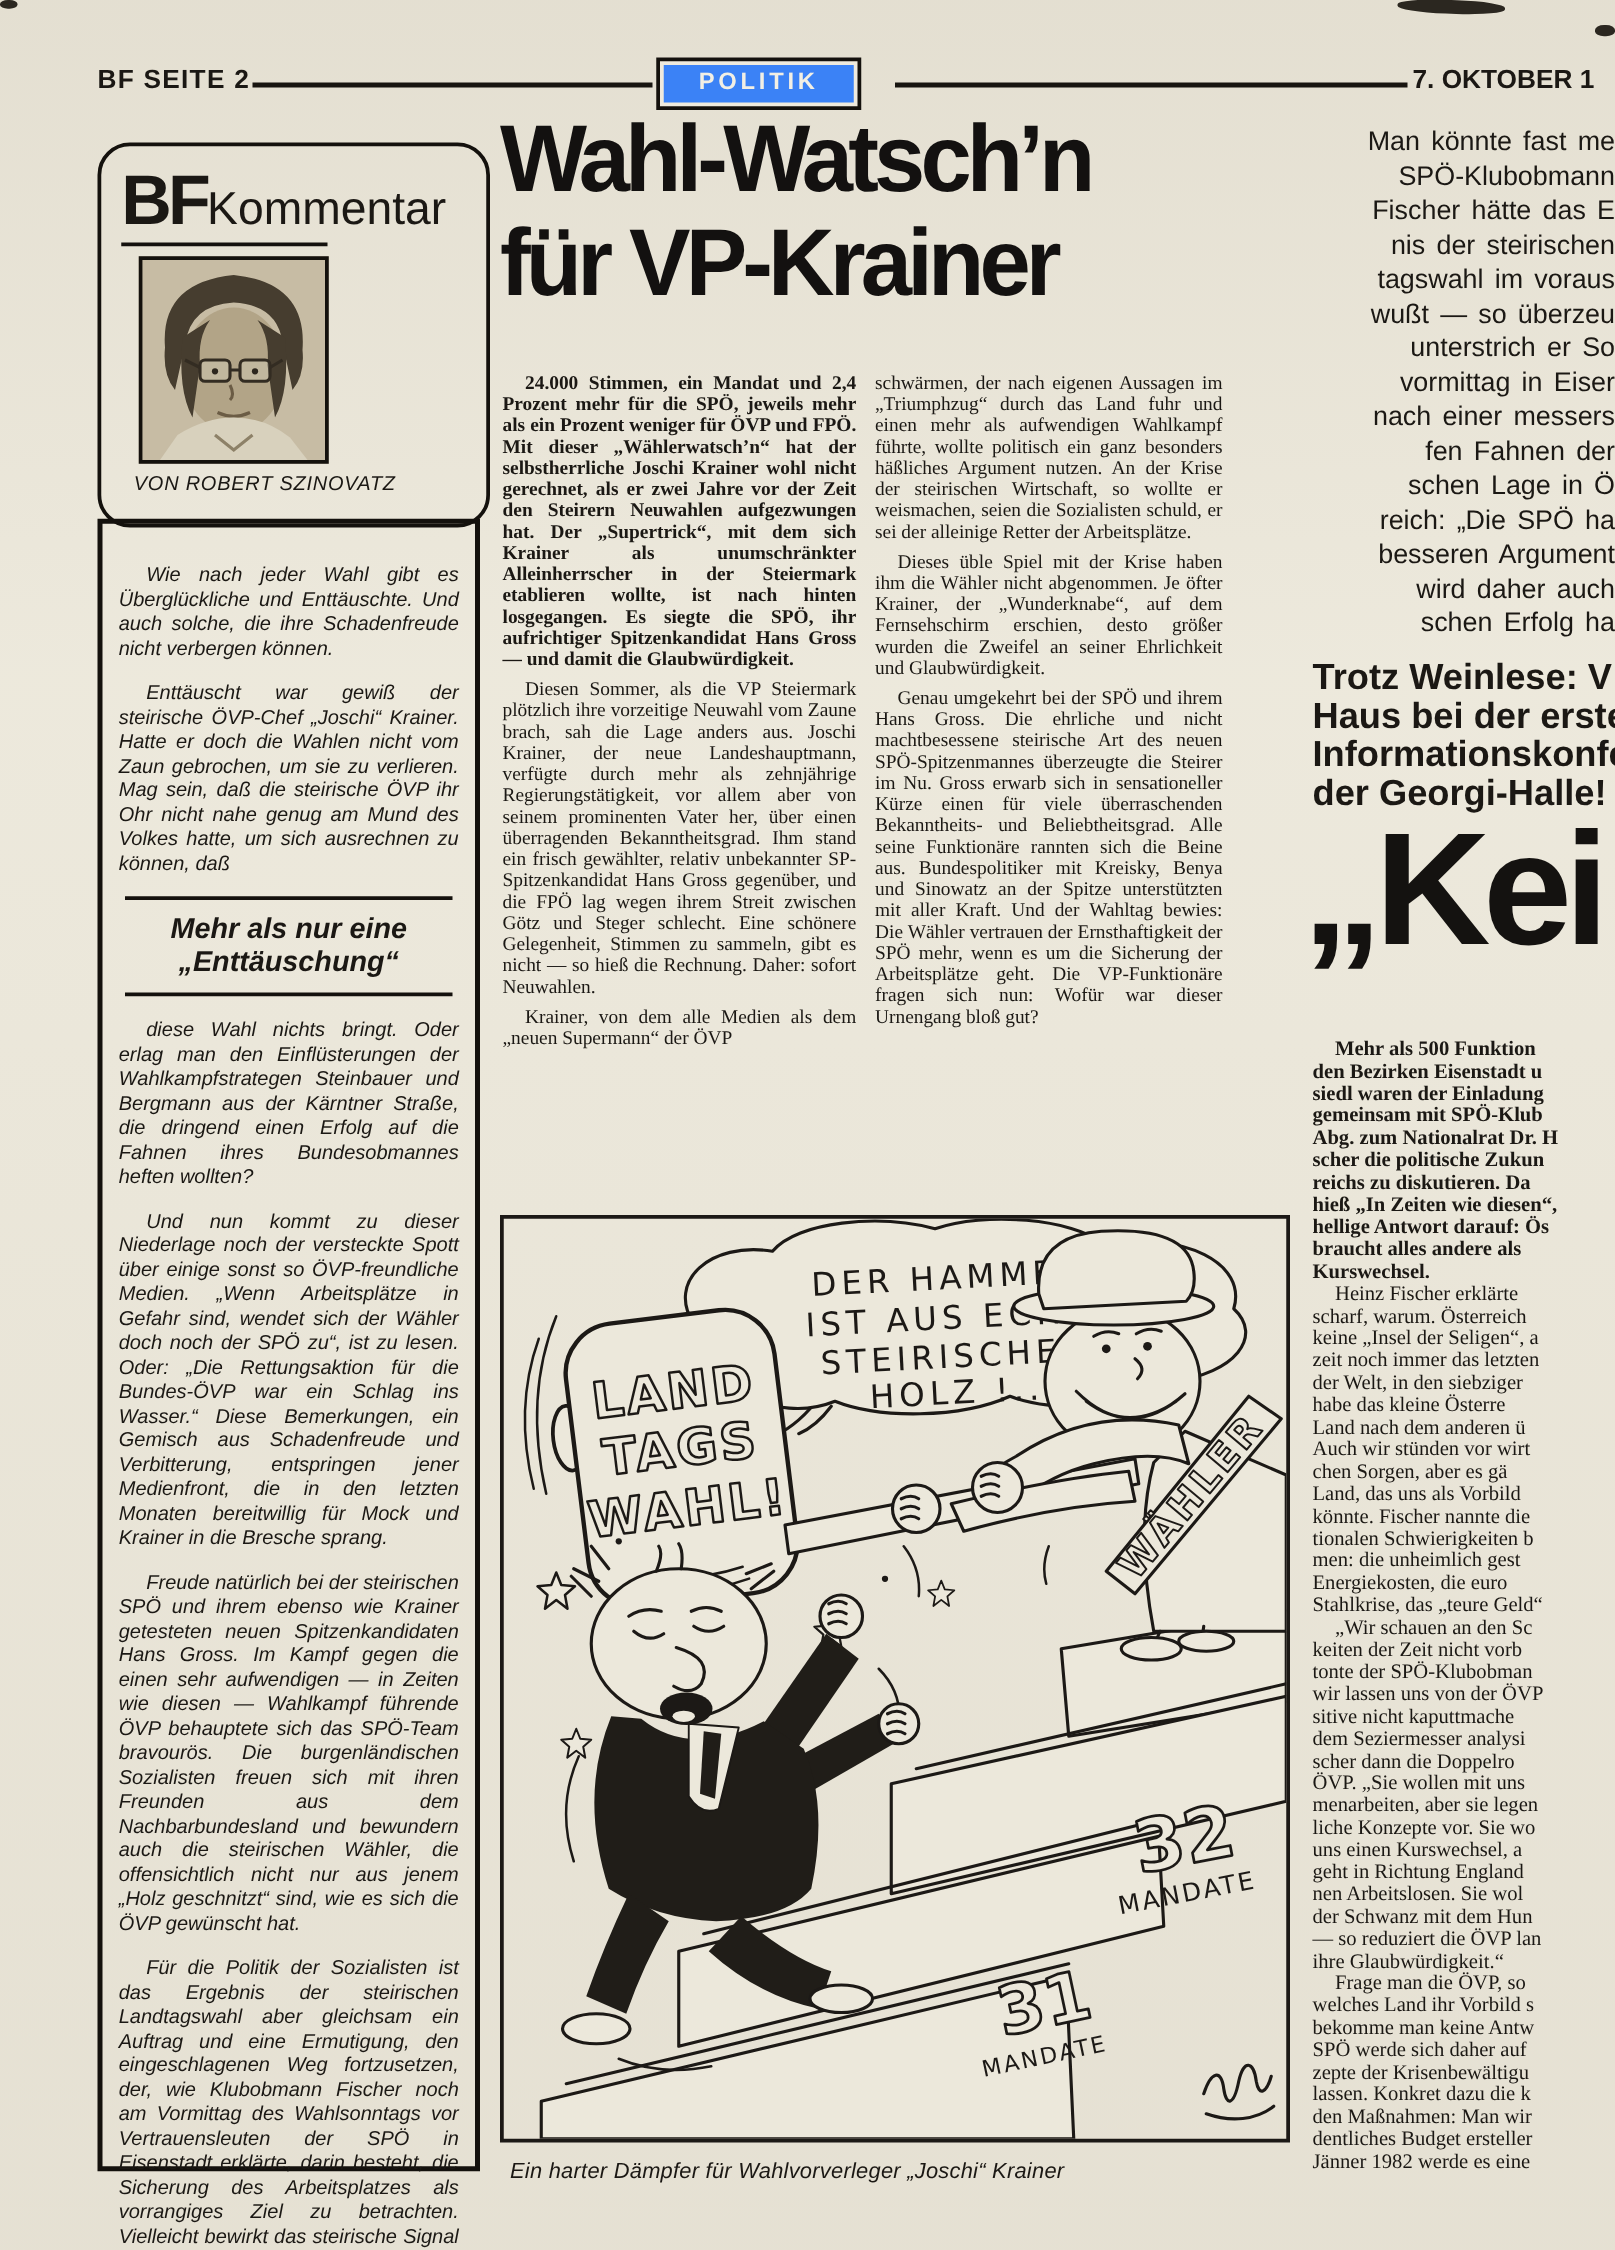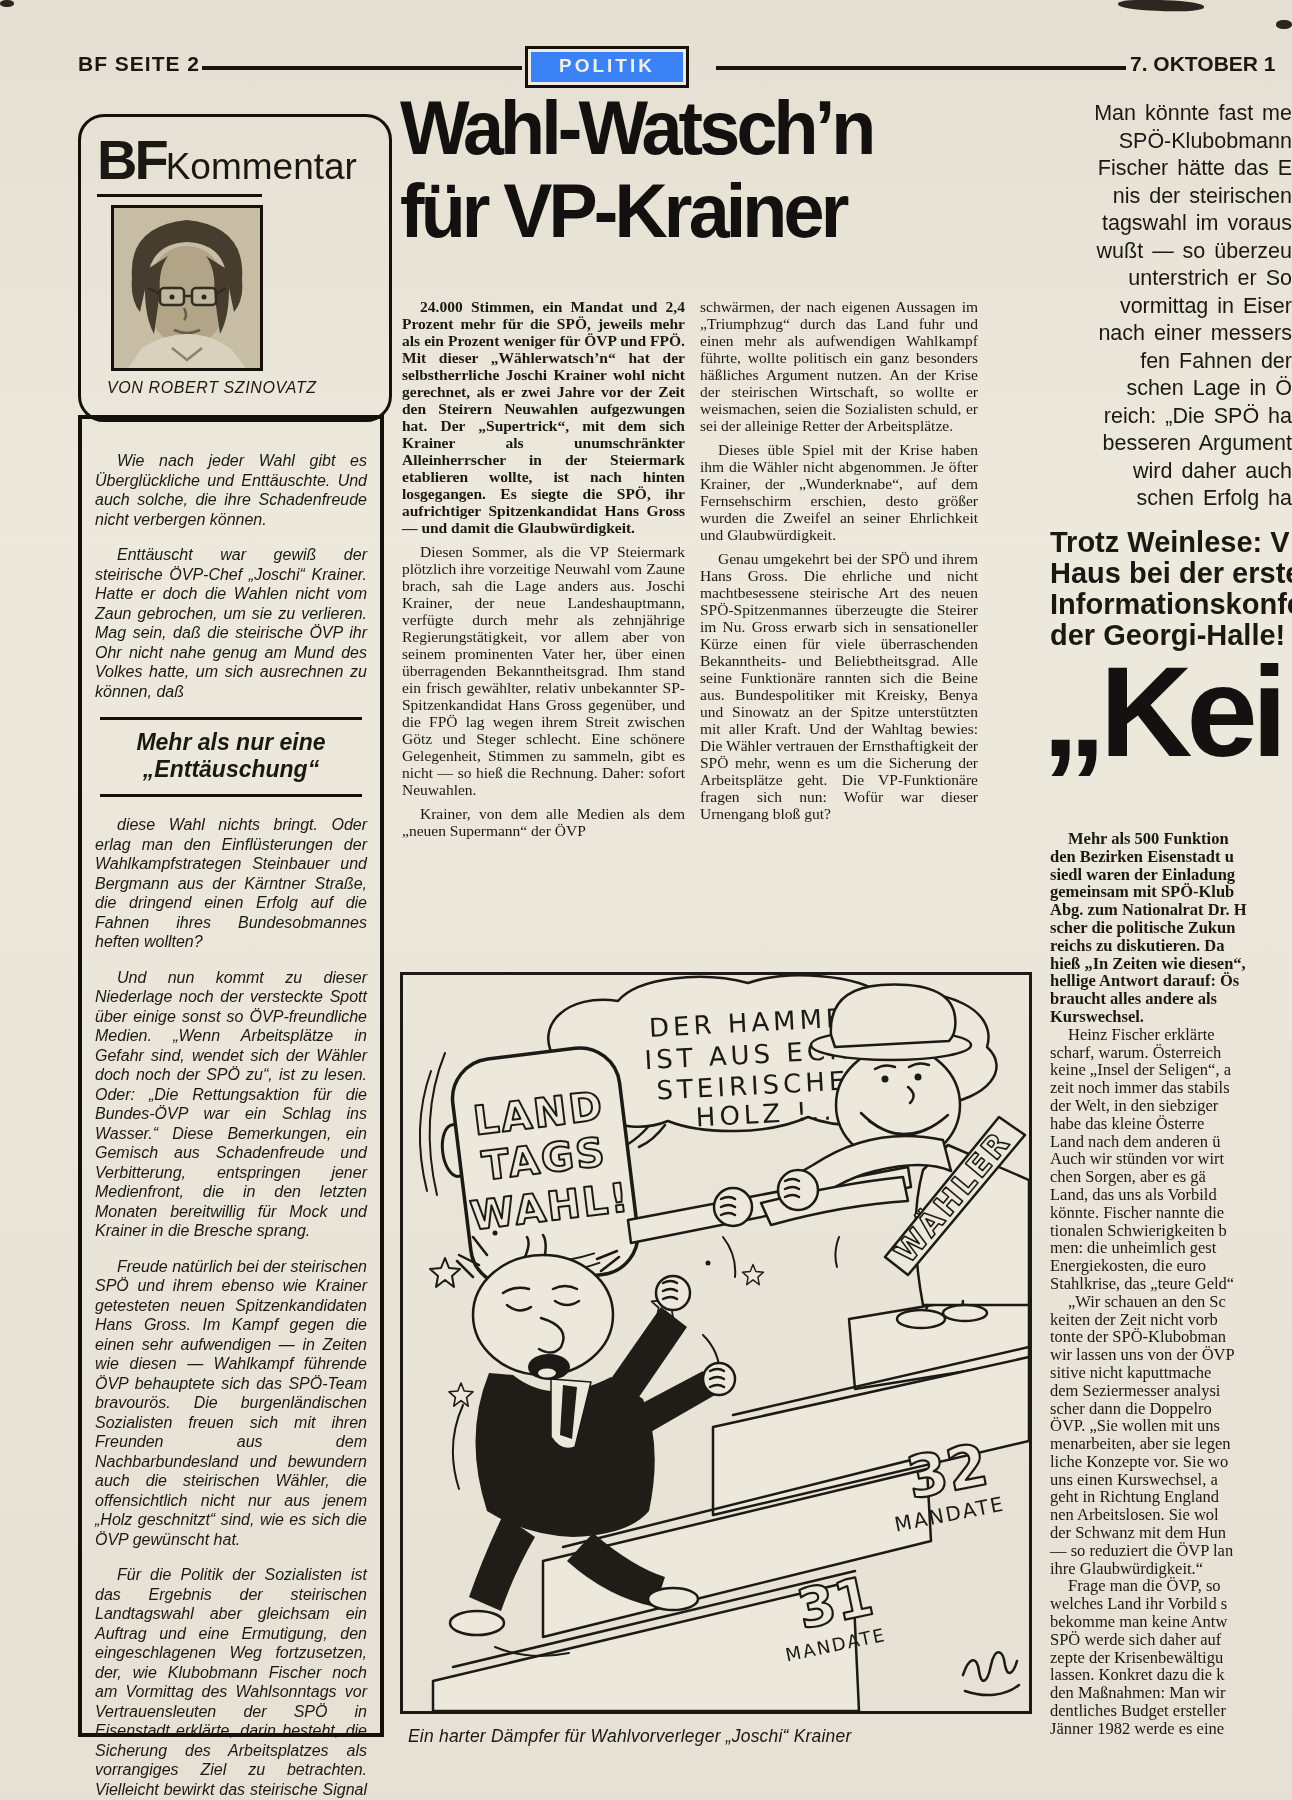--- a/index.html
+++ b/index.html
@@ -279,21 +279,21 @@
       <div class="b">Abg. zum Nationalrat Dr. H</div>
       <div class="b">scher die politische Zukun</div>
       <div class="b">reichs zu diskutieren. Da</div>
       <div class="b">hieß „In Zeiten wie diesen“,</div>
       <div class="b">hellige Antwort darauf: Ös</div>
       <div class="b">braucht alles andere als</div>
       <div class="b">Kurswechsel.</div>
       <div class="i">Heinz Fischer erklärte</div>
       <div class="">scharf, warum. Österreich</div>
       <div class="">keine „Insel der Seligen“, a</div>
-      <div class="">zeit noch immer das stabils</div>
+      <div class="">zeit noch immer das letzten</div>
       <div class="">der Welt, in den siebziger</div>
       <div class="">habe das kleine Österre</div>
       <div class="">Land nach dem anderen ü</div>
       <div class="">Auch wir stünden vor wirt</div>
       <div class="">chen Sorgen, aber es gä</div>
       <div class="">Land, das uns als Vorbild</div>
       <div class="">könnte. Fischer nannte die</div>
       <div class="">tionalen Schwierigkeiten b</div>
       <div class="">men: die unheimlich gest</div>
       <div class="">Energiekosten, die euro</div>

